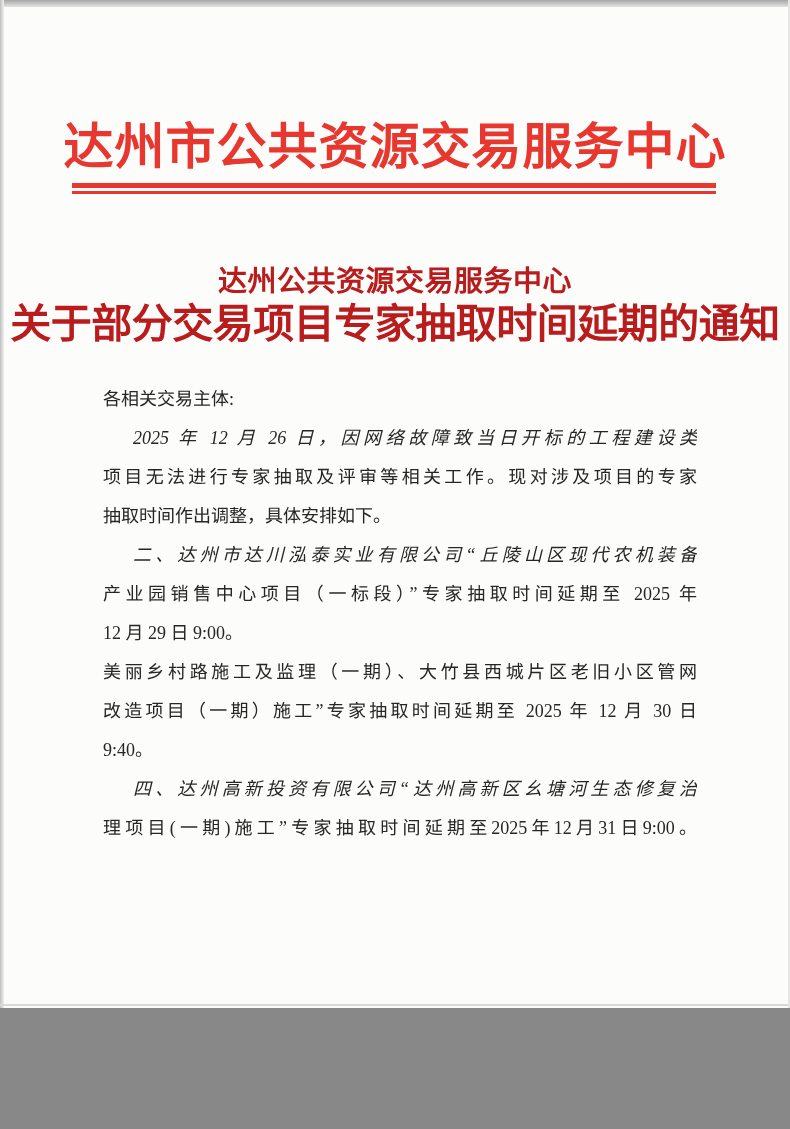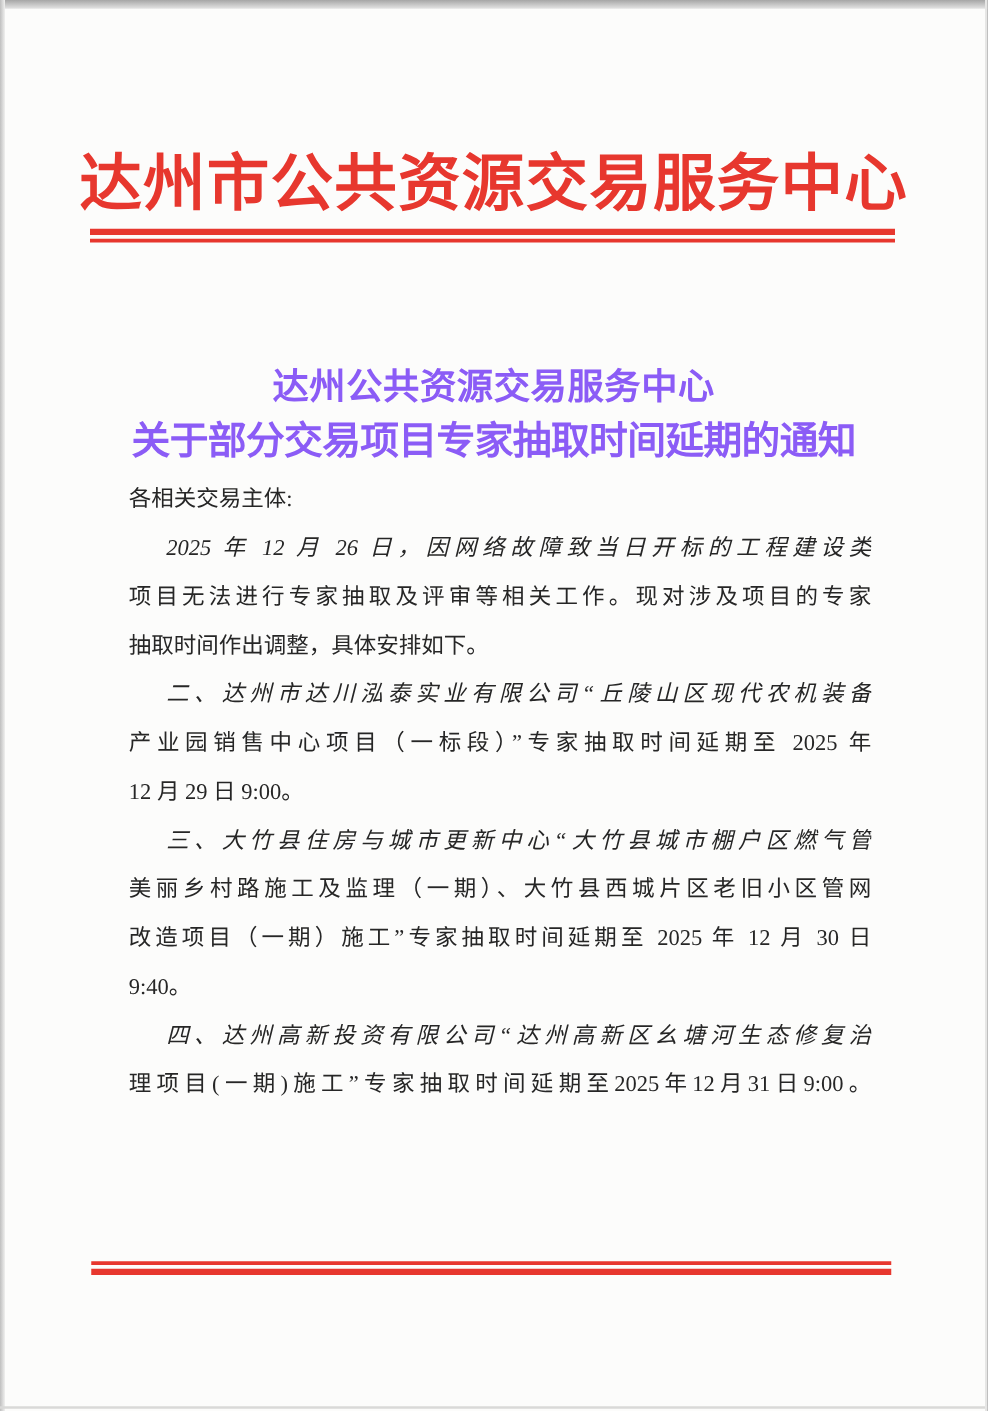--- a/index.html
+++ b/index.html
@@ -4,21 +4,21 @@
 <style>
   :root {
     --accent: #e7372e;
     --ink: #262626;
   }
   * { margin: 0; padding: 0; box-sizing: border-box; }
   html, body { background: #888; }
   .page {
     position: relative;
     width: 790px;
-    height: 1129px;
+    height: 1008px;
     margin: 0 auto;
     background: #fcfcfb;
     overflow: hidden;
     font-family: "Liberation Serif", "DejaVu Serif", serif;
     color: var(--ink);
   }
   
   .edge-top    { position:absolute; top:0; left:0; right:0; height:7px;
                  background:linear-gradient(#a6a6a6, #e4e4e4); }
   .edge-left   { position:absolute; top:0; bottom:0; left:0; width:4px;
@@ -35,23 +35,23 @@
     letter-spacing:1px;
     white-space:nowrap;
   }
   .rule-top { position:absolute; top:183px; left:72px; width:644px; }
   .rule-top .thick { height:5px; background:var(--accent); }
   .rule-top .gap   { height:3px; }
   .rule-top .thin  { height:3px; background:var(--accent); }
 
   
   .title-block { position:absolute; top:260px; left:0; right:0; text-align:center;
-                 font-weight:700; color:#8b5cf6; white-space:nowrap;margin-top:29px; }
+                 font-weight:700; color:#b91c1c; white-space:nowrap; }
   .title-line1 { font-size:29px; line-height:42px; letter-spacing:0.5px; }
-  .title-line2 { font-size:31px; line-height:44px; letter-spacing:-0.5px; }
+  .title-line2 { font-size:41px; line-height:44px; letter-spacing:-0.5px; }
 
   
   .doc-body { position:absolute; top:380px; left:103px; width:594px; }
   .ln {
     height:39px; line-height:39px;
     font-size:18px;
     text-align:justify;
     overflow:hidden;
     white-space:normal;
   }
@@ -98,21 +98,20 @@
     </div>
 
 
     <div>
       <div class="ln fill ind">二、达州市达川泓泰实业有限公司“丘陵山区现代农机装备</div>
       <div class="ln fill">产业园销售中心项目（一标段）”专家抽取时间延期至 2025 年</div>
       <div class="ln">12 月 29 日 9:00。</div>
     </div>
 
     <div>
-      <div class="ln fill ind">三、大竹县住房与城市更新中心“大竹县城市棚户区燃气管</div>
       <div class="ln fill">美丽乡村路施工及监理（一期）、大竹县西城片区老旧小区管网</div>
       <div class="ln fill">改造项目（一期）施工”专家抽取时间延期至 2025 年 12 月 30 日</div>
       <div class="ln">9:40。</div>
     </div>
 
     <div>
       <div class="ln fill ind">四、达州高新投资有限公司“达州高新区幺塘河生态修复治</div>
       <div class="ln fill">理项目(一期)施工”专家抽取时间延期至2025年12月31日9:00。</div>
     </div>
 

